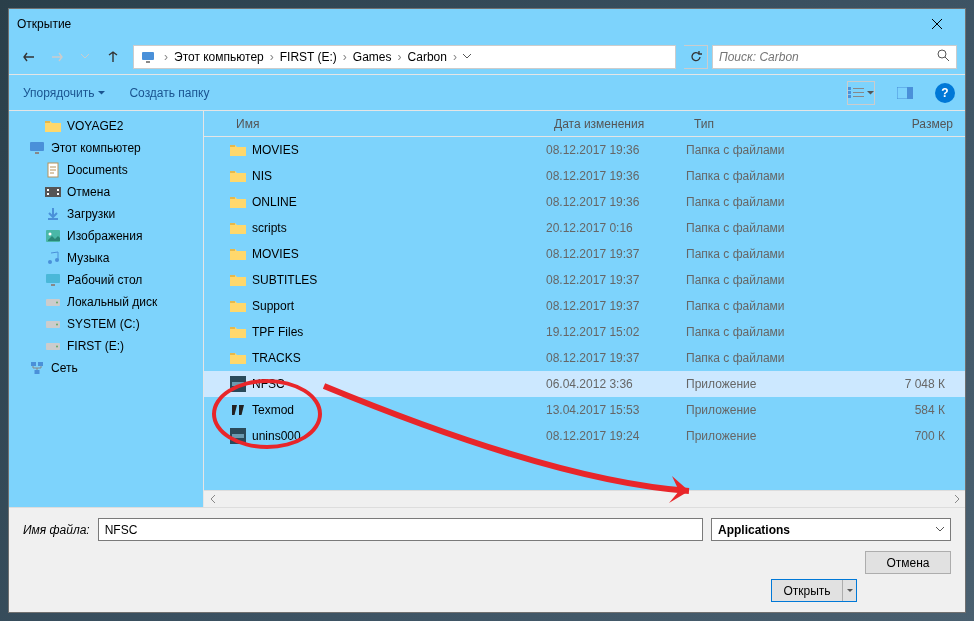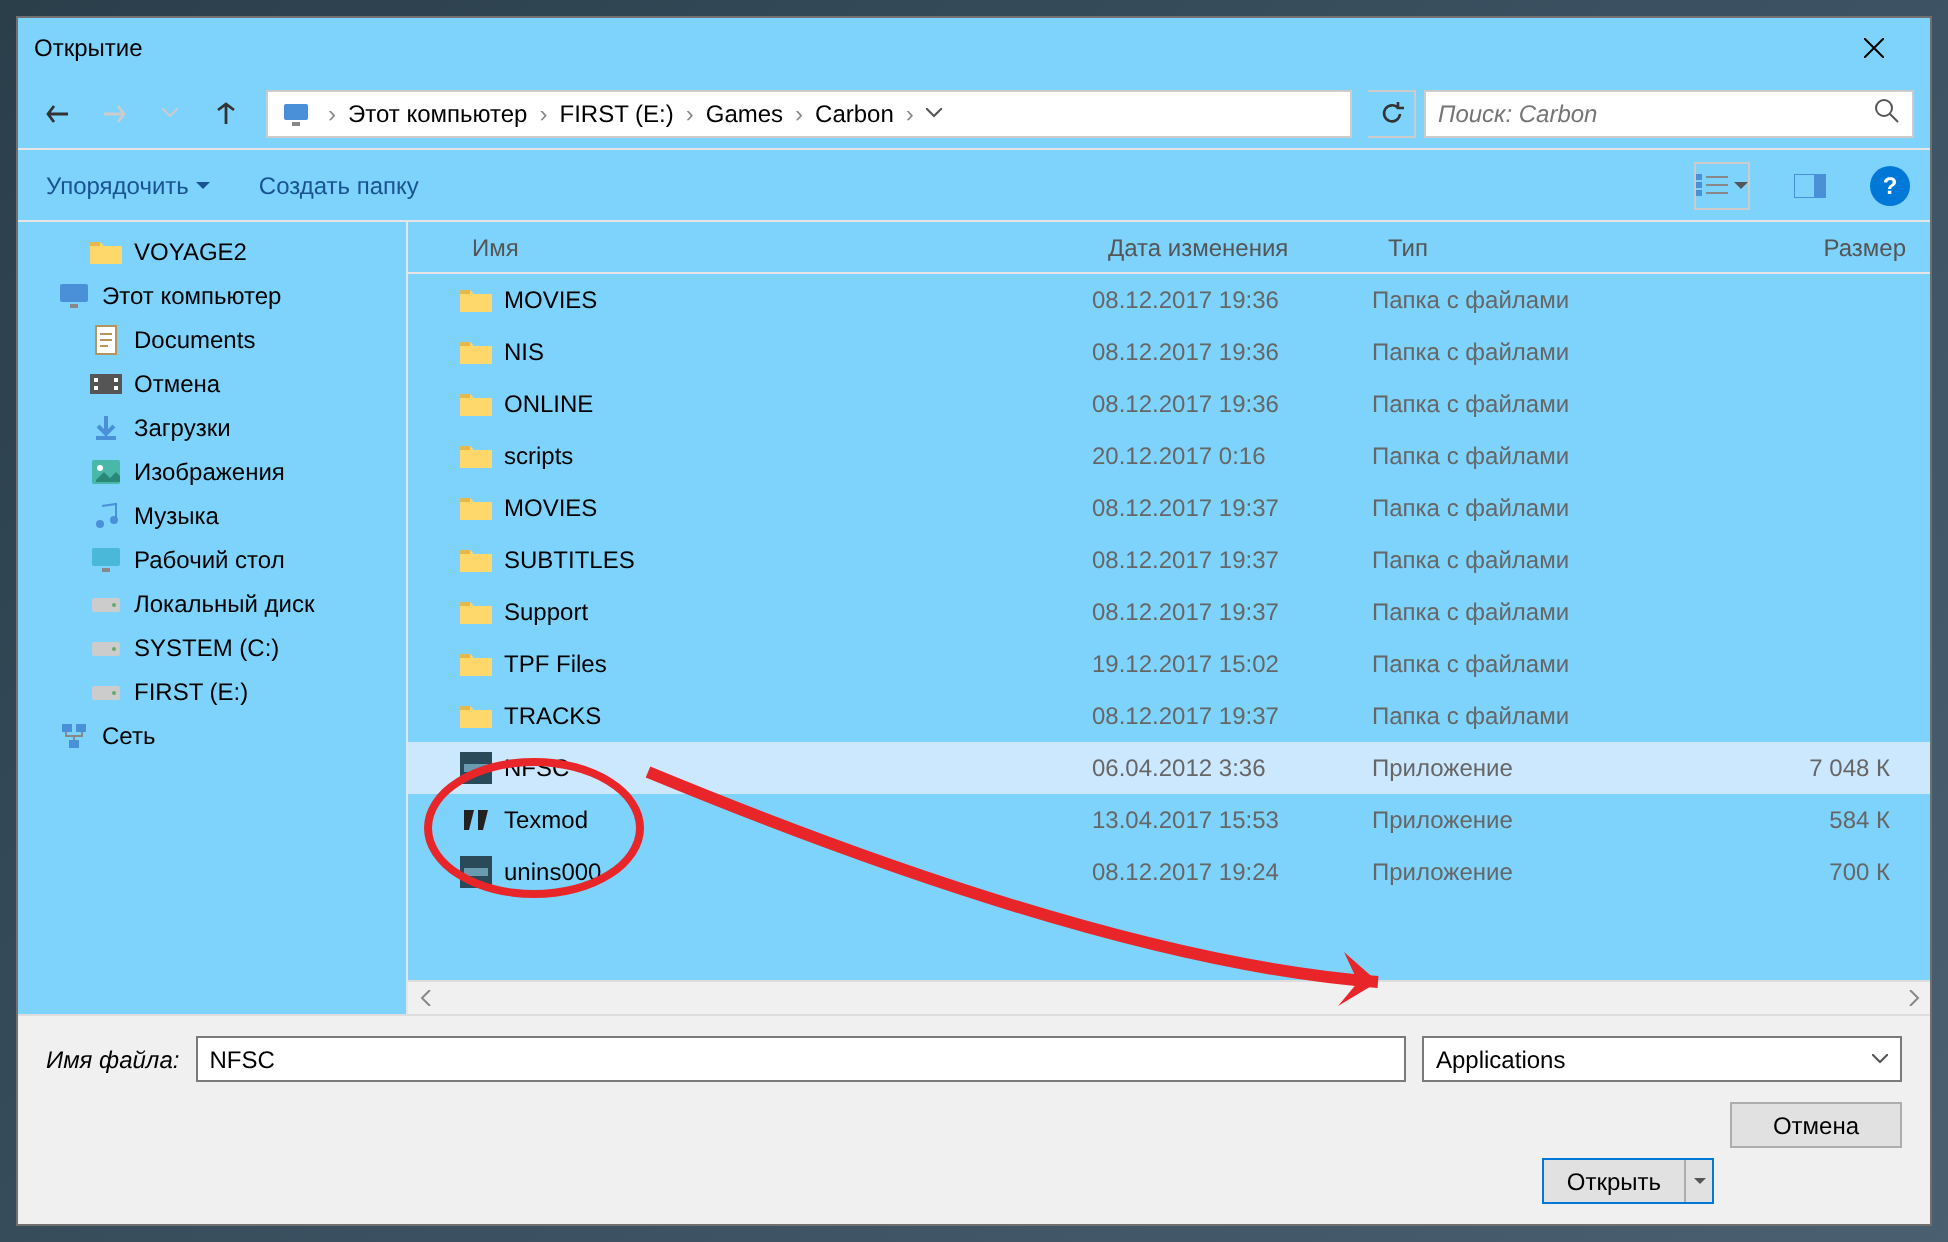--- a/index.html
+++ b/index.html
@@ -46,21 +46,21 @@
 .fc-date { width: 140px; color: #666; }
 .fc-type { width: 150px; color: #666; }
 .fc-size { flex: 1; text-align: right; padding-right: 20px; color: #666; }
 .scrollbar-h { height: 17px; background: #f0f0f0; display: flex; align-items: center; border-top: 1px solid #ddd; }
 .sb-arrow { width: 17px; height: 17px; display: flex; align-items: center; justify-content: center; cursor: pointer; }
 .sb-track { flex: 1; height: 17px; }
 .bottom { padding: 10px 14px; display: flex; flex-direction: column; gap: 10px; background: #f0f0f0; border-top: 1px solid #ddd; }
 .filename-row { display: flex; align-items: center; gap: 8px; }
 .filename-label { white-space: nowrap; font-style: italic; }
 .filename-input { flex: 1; height: 23px; border: 1px solid #7a7a7a; padding: 0 6px; outline: none; }
-.filetype-select { width: 240px; height: 23px; border: 1px solid #7a7a7a; padding: 0 6px; display: flex; align-items: center; justify-content: space-between; cursor: pointer; background: #fff; }
+.filetype-select { width: 240px; height: 23px; border: 1px solid #7a7a7a; padding: 0 6px; display: flex; align-items: center; justify-content: space-between; cursor: pointer; background: #fff; font-weight: bold; }
 .btn-row { display: flex; justify-content: flex-end; gap: 8px; }
 .btn { width: 86px; height: 23px; border: 1px solid #adadad; background: #e1e1e1; display: flex; align-items: center; justify-content: center; cursor: pointer; }
 .btn.primary { border: 1px solid #0078d7; }
 .btn-drop { width: 14px; border-left: 1px solid #adadad; height: 100%; display: flex; align-items: center; justify-content: center; }
 
 
 .anno { position: absolute; pointer-events: none; z-index: 1000; }
 .circle-anno { left: 203px; top: 370px; width: 110px; height: 70px; border: 4px solid #e8262a; border-radius: 50%; }
 .arrow-svg { position: absolute; left: 0; top: 0; width: 958px; height: 605px; pointer-events: none; z-index: 999; }
 </style>

